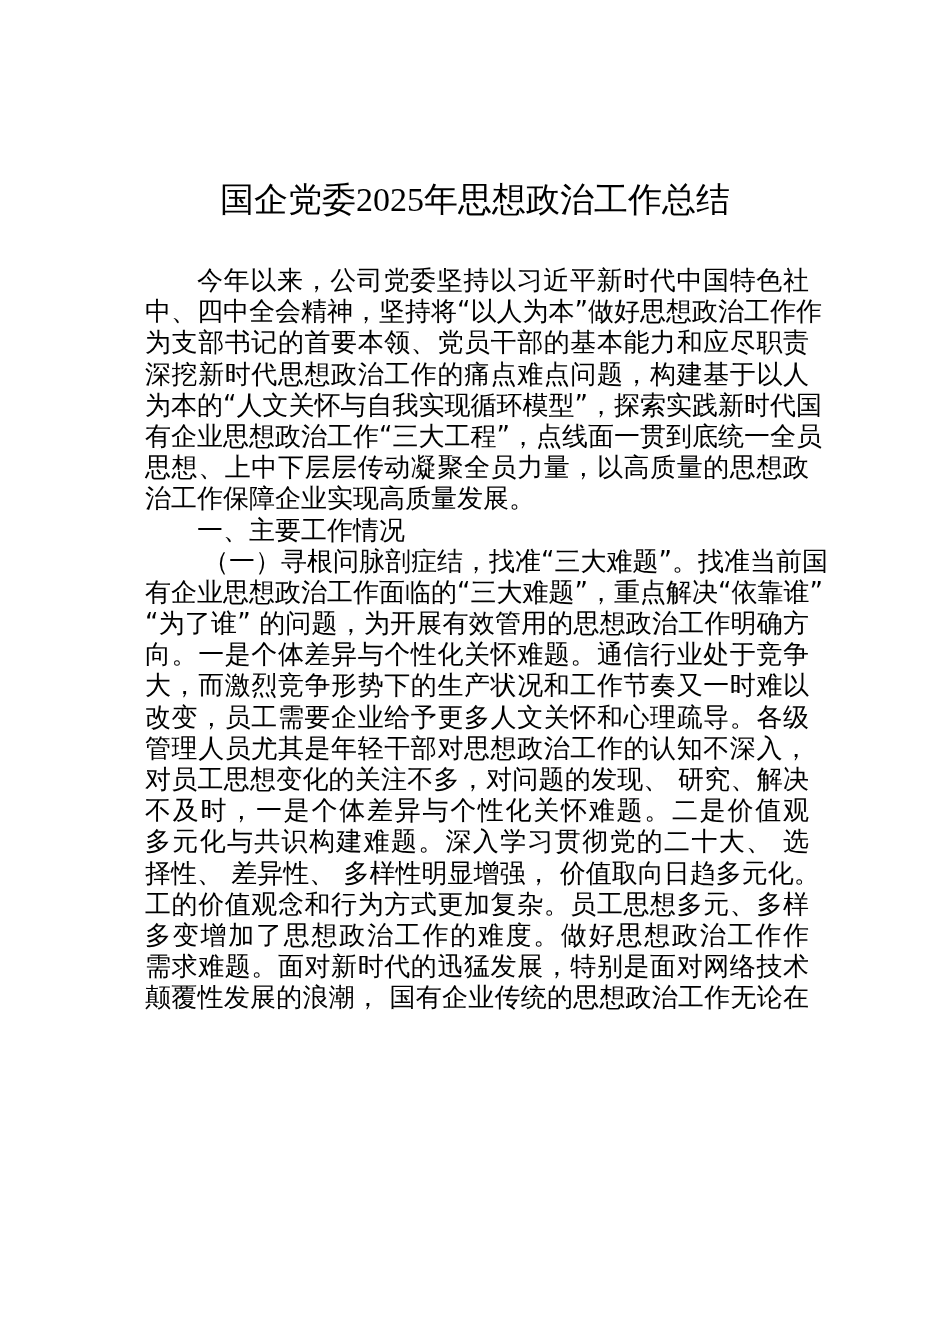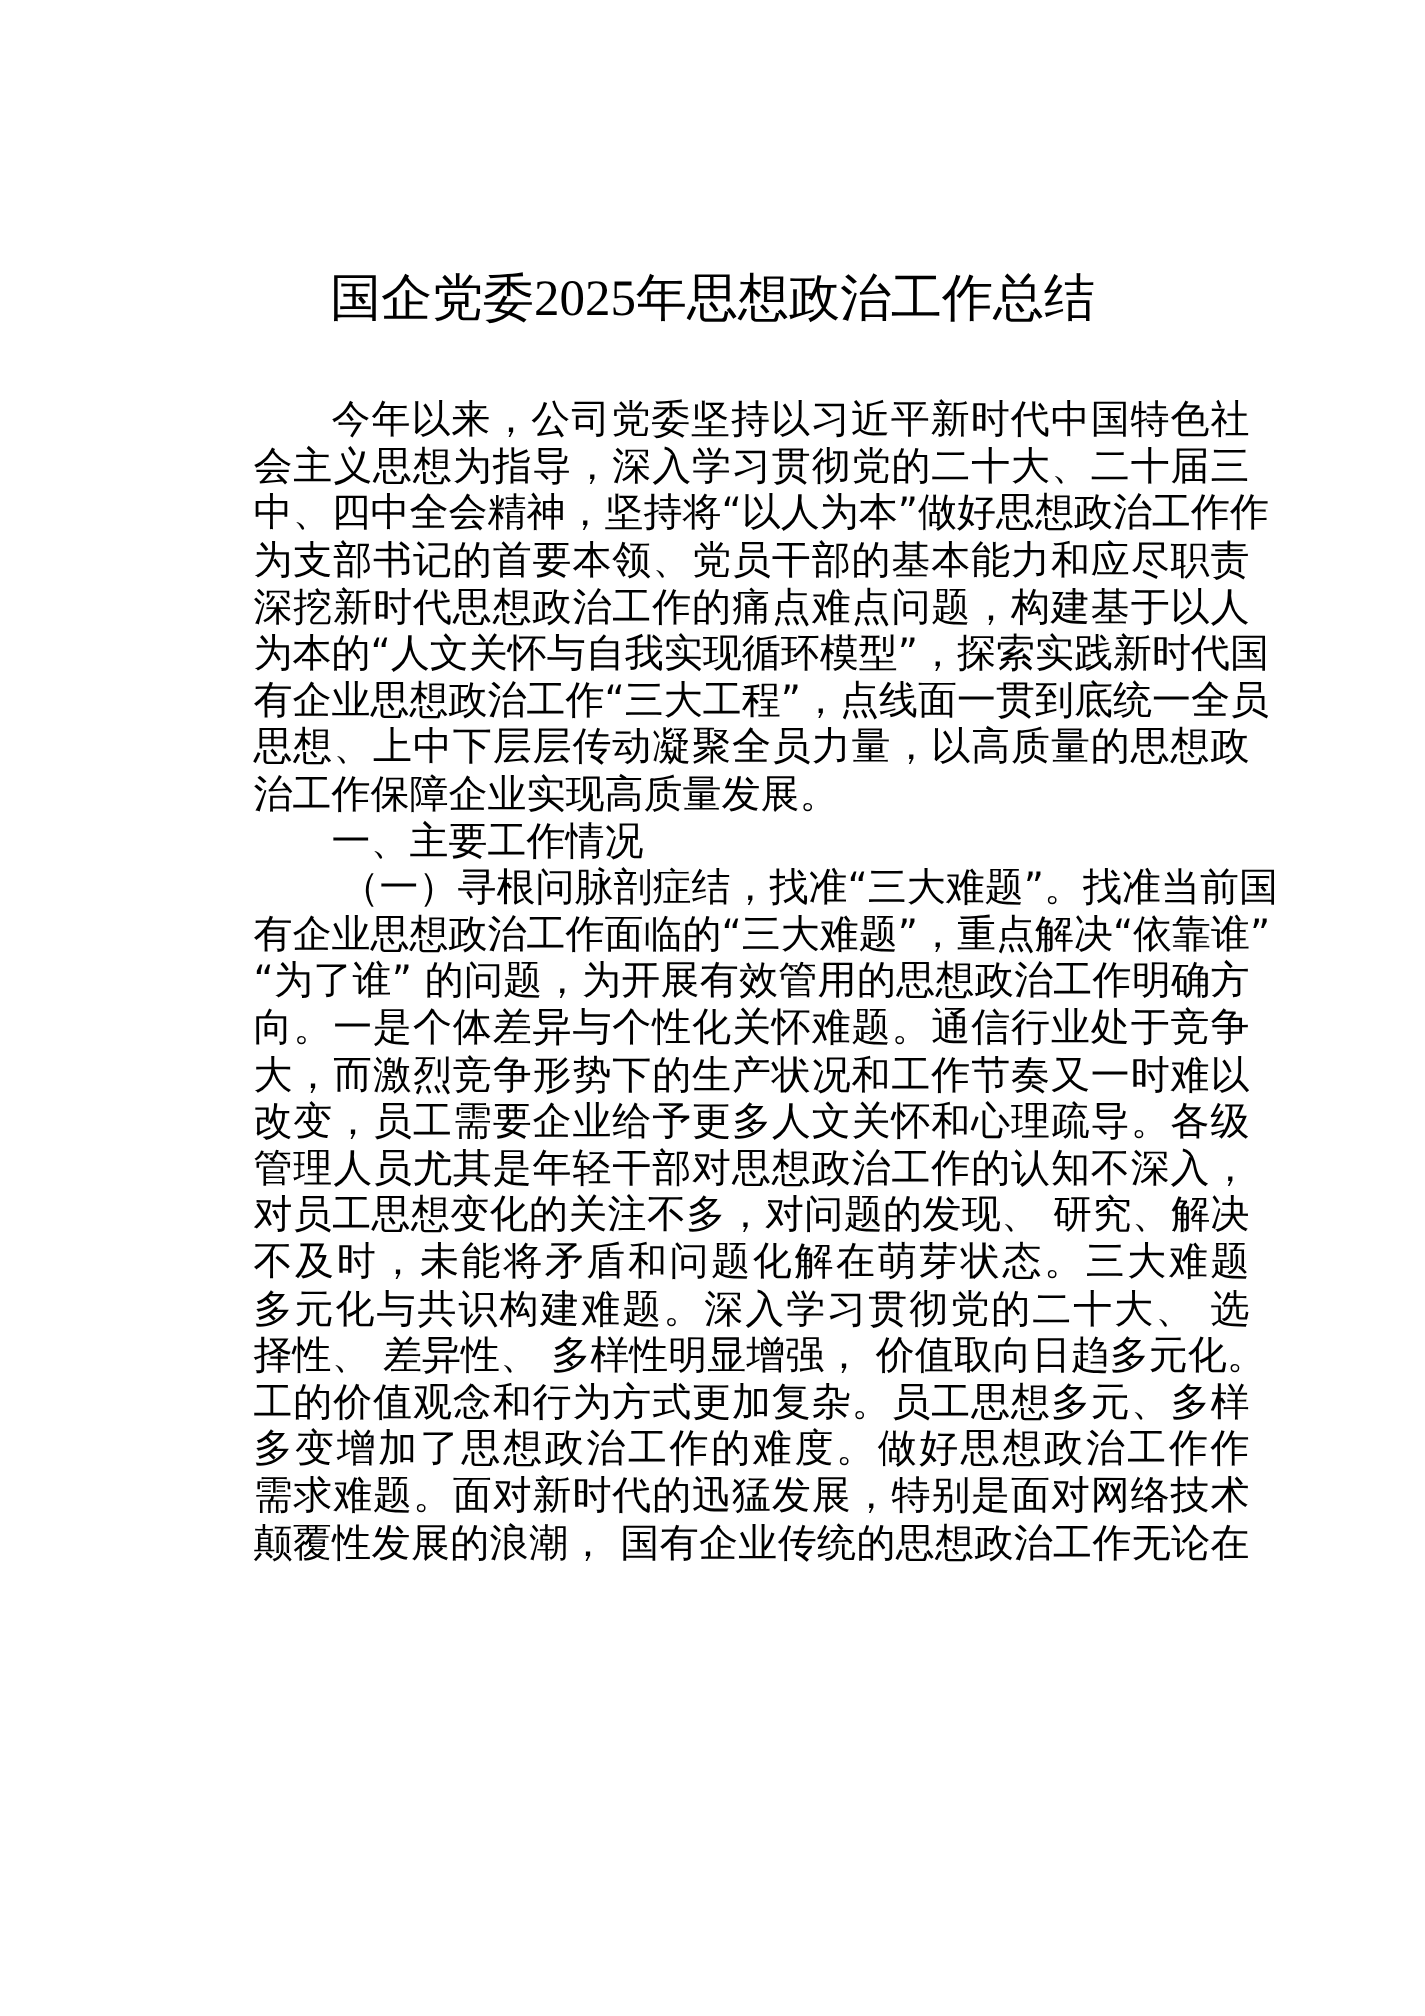--- a/index.html
+++ b/index.html
@@ -33,21 +33,20 @@
       font-size: 34px;
       line-height: 44px;
       letter-spacing: 0px;
       white-space: nowrap;
     }
     .body {
       position: absolute;
       left: 145px;
       top: 265px;
       width: 664px;
-      margin-left: 24px;
     }
     .line {
       display: block;
       height: 31.2px;
       line-height: 31.2px;
       font-size: 26px;
       white-space: nowrap;
       text-align: justify;
       text-align-last: justify;
       letter-spacing: 0;
@@ -65,21 +64,20 @@
 </head>
 <body>
 
 <div class="page">
   <div class="title">国企党委2025年思想政治工作总结</div>
 
   <div class="body">
 
     <div>
       <span class="line indent">今年以来，公司党委坚持以习近平新时代中国特色社</span>
-      <span class="line">会主义思想为指导，深入学习贯彻党的二十大、二十届三</span>
       <span class="line">中、四中全会精神，坚持将“以人为本”做好思想政治工作作</span>
       <span class="line">为支部书记的首要本领、党员干部的基本能力和应尽职责</span>
       <span class="line">深挖新时代思想政治工作的痛点难点问题，构建基于以人</span>
       <span class="line">为本的“人文关怀与自我实现循环模型”，探索实践新时代国</span>
       <span class="line">有企业思想政治工作“三大工程”，点线面一贯到底统一全员</span>
       <span class="line">思想、上中下层层传动凝聚全员力量，以高质量的思想政</span>
       <span class="line last">治工作保障企业实现高质量发展。</span>
     </div>
 
     <div>
@@ -88,21 +86,21 @@
 
     <div>
       <span class="line indent2">（一）寻根问脉剖症结，找准“三大难题”。找准当前国</span>
       <span class="line">有企业思想政治工作面临的“三大难题”，重点解决“依靠谁”</span>
       <span class="line">“为了谁” 的问题，为开展有效管用的思想政治工作明确方</span>
       <span class="line">向。一是个体差异与个性化关怀难题。通信行业处于竞争</span>
       <span class="line">大，而激烈竞争形势下的生产状况和工作节奏又一时难以</span>
       <span class="line">改变，员工需要企业给予更多人文关怀和心理疏导。各级</span>
       <span class="line">管理人员尤其是年轻干部对思想政治工作的认知不深入，</span>
       <span class="line">对员工思想变化的关注不多，对问题的发现、 研究、解决</span>
-      <span class="line">不及时，未能将矛盾和问题化解在萌芽状态。三大难题</span>
+      <span class="line">不及时，一是个体差异与个性化关怀难题。二是价值观</span>
       <span class="line">多元化与共识构建难题。深入学习贯彻党的二十大、 选</span>
       <span class="line">择性、 差异性、 多样性明显增强， 价值取向日趋多元化。</span>
       <span class="line">工的价值观念和行为方式更加复杂。员工思想多元、多样</span>
       <span class="line">多变增加了思想政治工作的难度。做好思想政治工作作</span>
       <span class="line">需求难题。面对新时代的迅猛发展，特别是面对网络技术</span>
       <span class="line">颠覆性发展的浪潮， 国有企业传统的思想政治工作无论在</span>
     </div>
   </div>
 </div>
 

